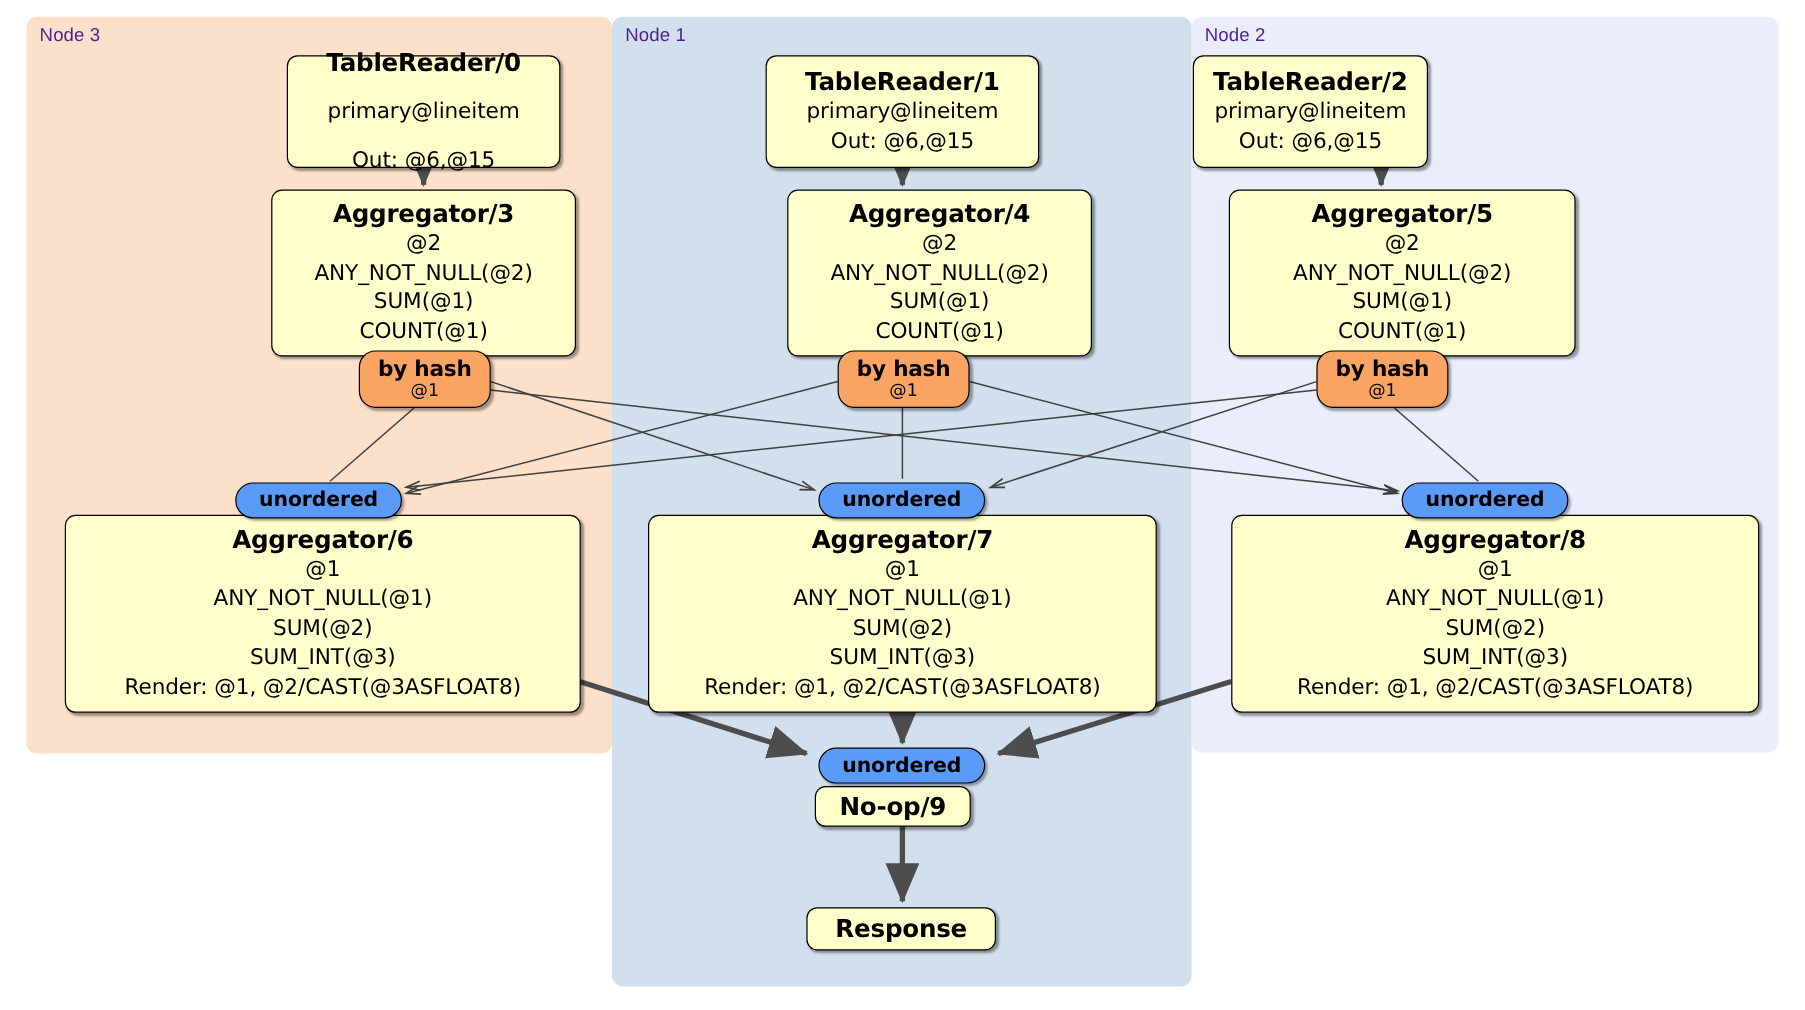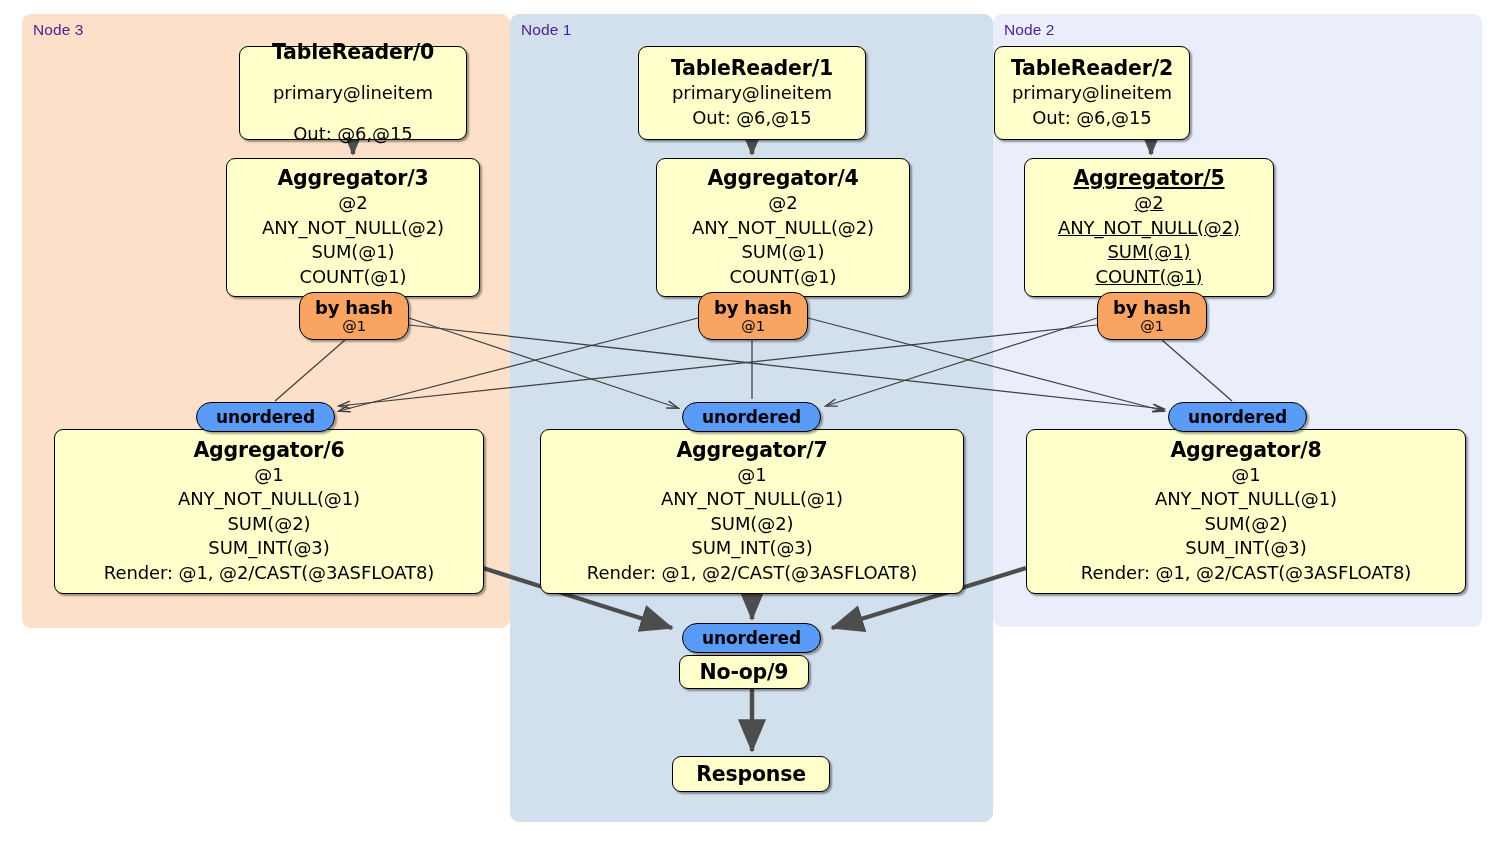--- a/index.html
+++ b/index.html
@@ -211,21 +211,21 @@
         <div class="ln">SUM(@1)</div>
         <div class="ln">COUNT(@1)</div>
       </div>
       <div class="gbox" style="left: 656px; top: 158px; width: 254px; height: 139px;">
         <div class="ttl">Aggregator/4</div>
         <div class="ln">@2</div>
         <div class="ln">ANY_NOT_NULL(@2)</div>
         <div class="ln">SUM(@1)</div>
         <div class="ln">COUNT(@1)</div>
       </div>
-      <div class="gbox" style="left: 1024px; top: 158px; width: 250px; height: 139px; text-decoration: underline;">
+      <div class="gbox" style="left: 1024px; top: 158px; width: 289px; height: 139px;">
         <div class="ttl">Aggregator/5</div>
         <div class="ln">@2</div>
         <div class="ln">ANY_NOT_NULL(@2)</div>
         <div class="ln">SUM(@1)</div>
         <div class="ln">COUNT(@1)</div>
       </div>
       <div class="gbox" style="left: 54px; top: 429px; width: 430px; height: 165px;">
         <div class="ttl">Aggregator/6</div>
         <div class="ln">@1</div>
         <div class="ln">ANY_NOT_NULL(@1)</div>

